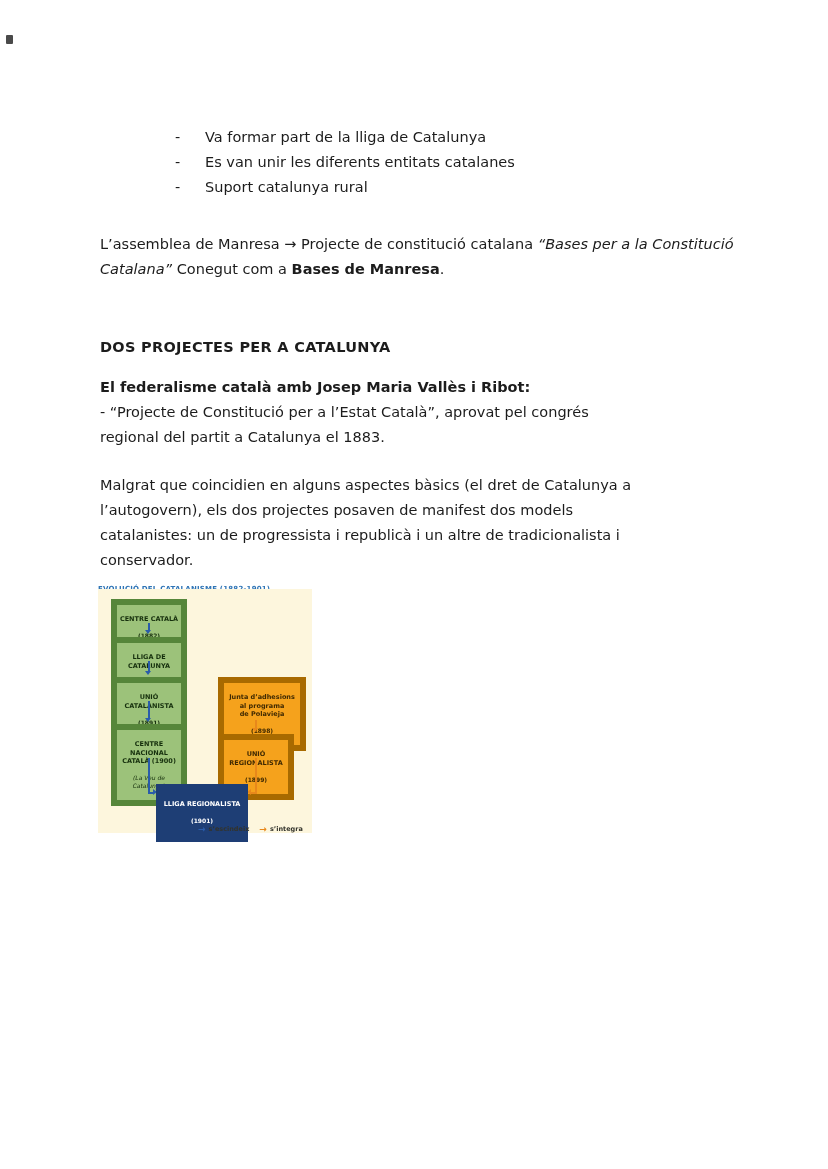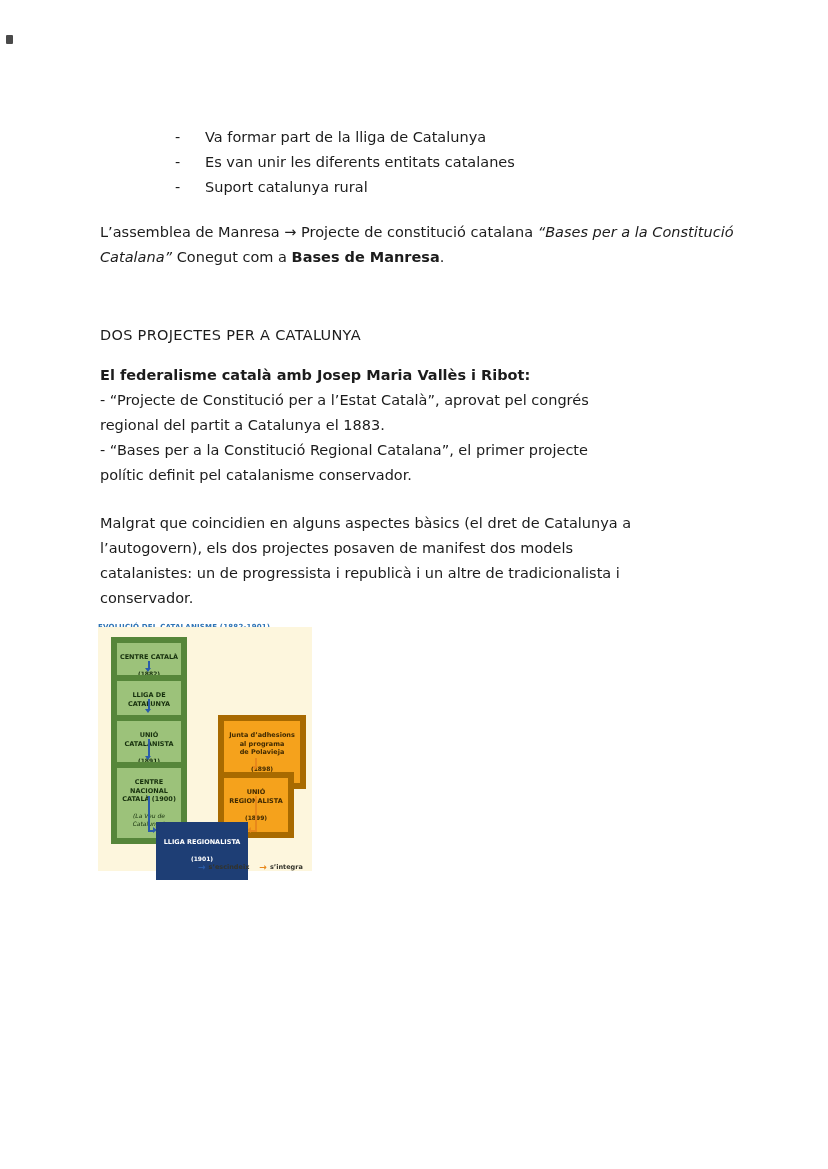--- a/index.html
+++ b/index.html
@@ -26,24 +26,24 @@
     position: absolute;
     left: 100px; top: 125px;
     width: 640px;
     font-size: 14.5px;
     line-height: 25px;
   }
   .para { white-space: pre-line; }
   .bullets { margin: 0; }
   .bullet { display: flex; padding-left: 75px; }
   .bullet .dash { width: 30px; flex: none; }
-  .manresa { margin-top: 20px; }
+  .manresa { margin-top: 32px; }
   .it { font-style: italic; }
   .b  { font-weight: bold; }
-  .heading { margin-top: 53px; font-weight: normal; letter-spacing: .3px; }
+  .heading { margin-top: 53px; font-weight: bold; letter-spacing: .3px; }
   .intro { margin-top: 23px; }
   .subhead { margin-top: 15px; font-weight: bold; }
   .subhead2 { margin-top: 28px; font-weight: bold; }
   .closing { margin-top: 23px; }
 
   
   .diagram { margin-top: 4px; margin-left: -2px; width: 214px; }
   .d-title {
     font-size: 7px; font-weight: bold;
     color: var(--title-blue, #2e74b5);
@@ -121,22 +121,20 @@
       <span>L’assemblea de Manresa → Projecte de constitució catalana </span><span class="it">“Bases per a la Constitució Catalana” </span><span>Conegut com a </span><span class="b">Bases de Manresa</span><span>.</span>
     </div>
 
     <div class="heading">DOS PROJECTES PER A CATALUNYA</div>
 
 
     <div class="subhead">El federalisme català amb Josep Maria Vallès i Ribot:</div>
     <div class="para">- “Projecte de Constitució per a l’Estat Català”, aprovat pel congrés
 regional del partit a Catalunya el 1883.</div>
 
-    <div class="para">- “Bases per a la Constitució Regional Catalana”, el primer projecte
-polític definit pel catalanisme conservador.</div>
 
     <div class="para closing">Malgrat que coincidien en alguns aspectes bàsics (el dret de Catalunya a
 l’autogovern), els dos projectes posaven de manifest dos models
 catalanistes: un de progressista i republicà i un altre de tradicionalista i
 conservador.</div>
 
     <div class="diagram">
       <div class="d-title">EVOLUCIÓ DEL CATALANISME (1882-1901)</div>
       <div class="d-panel">
 

